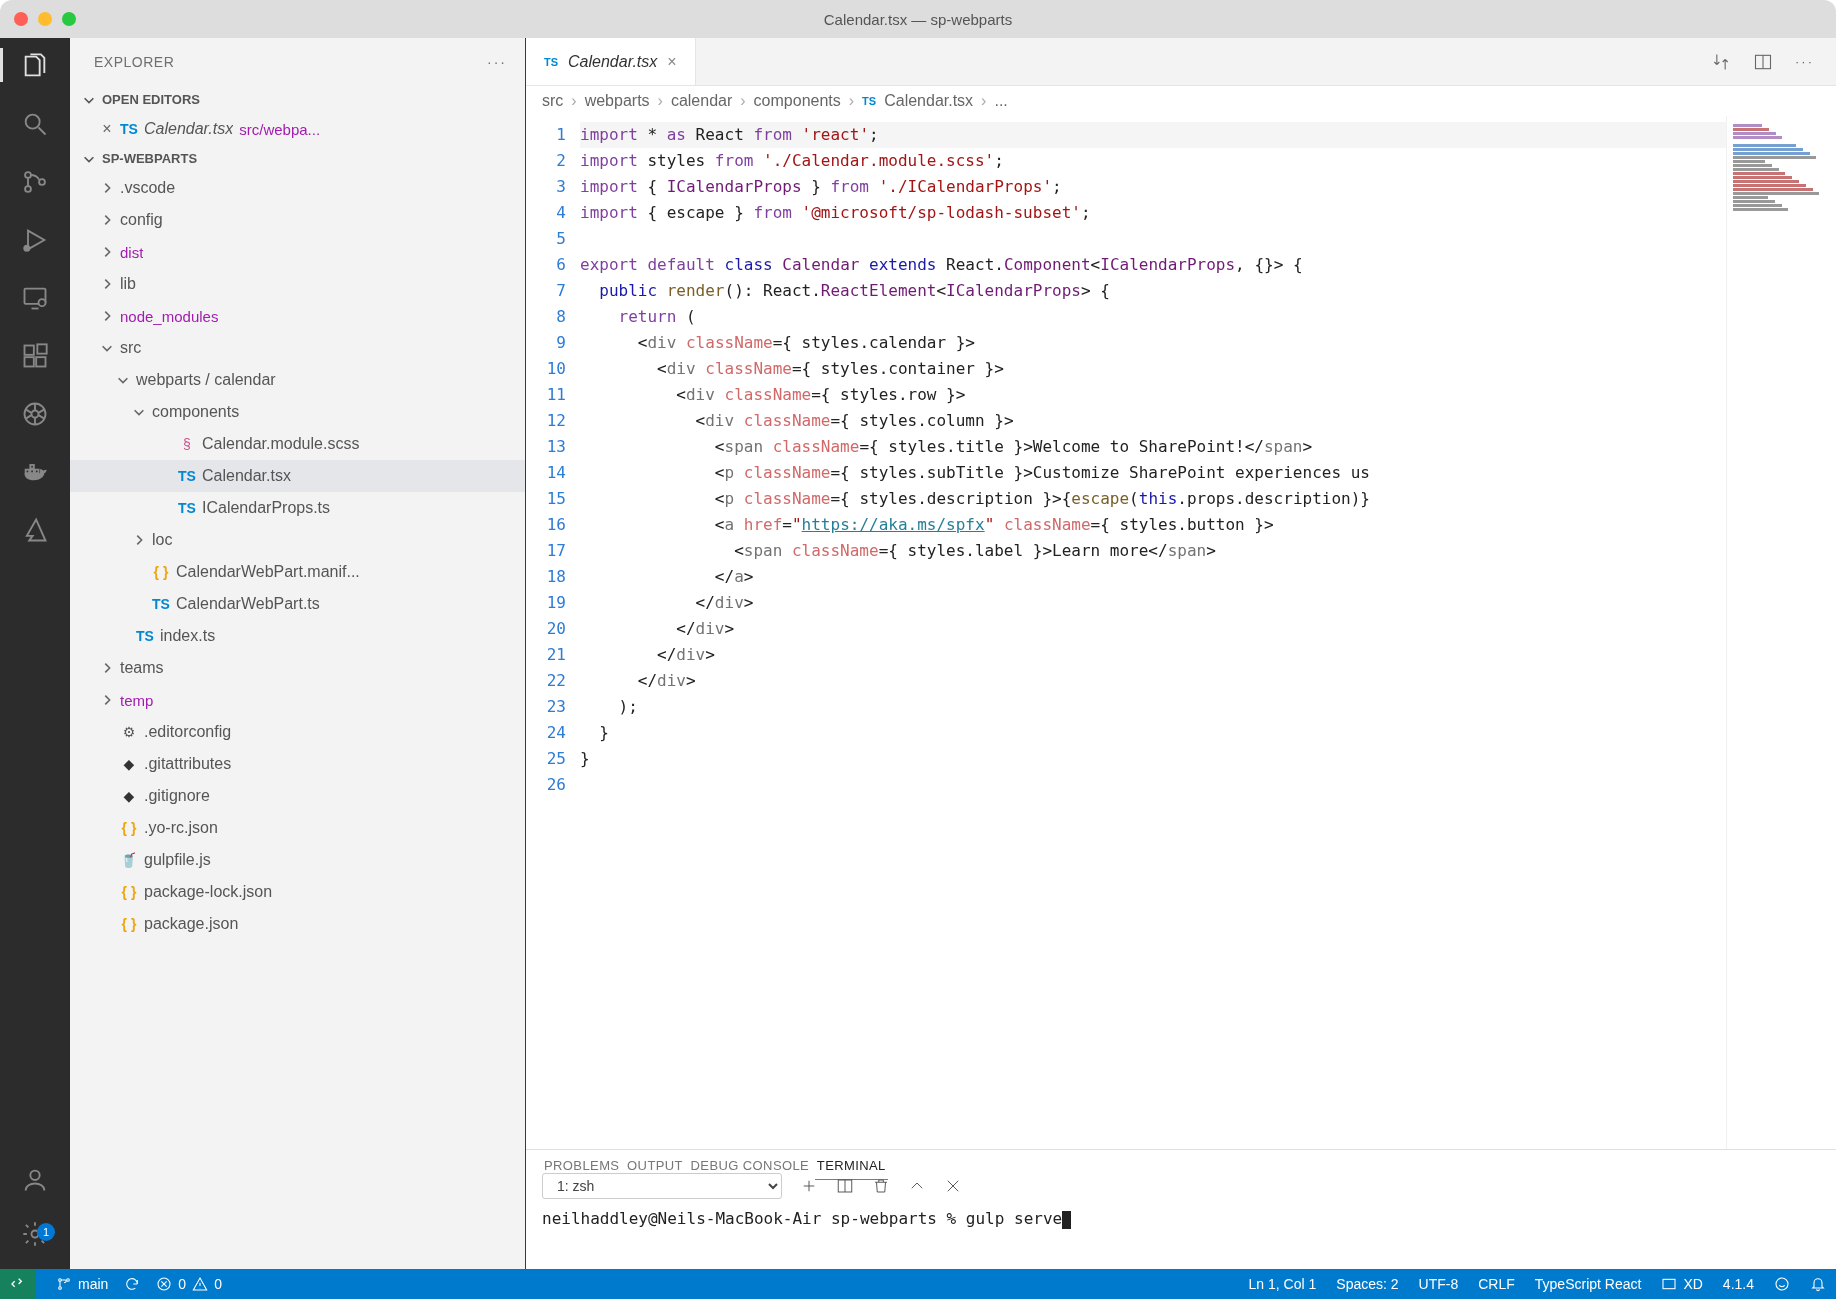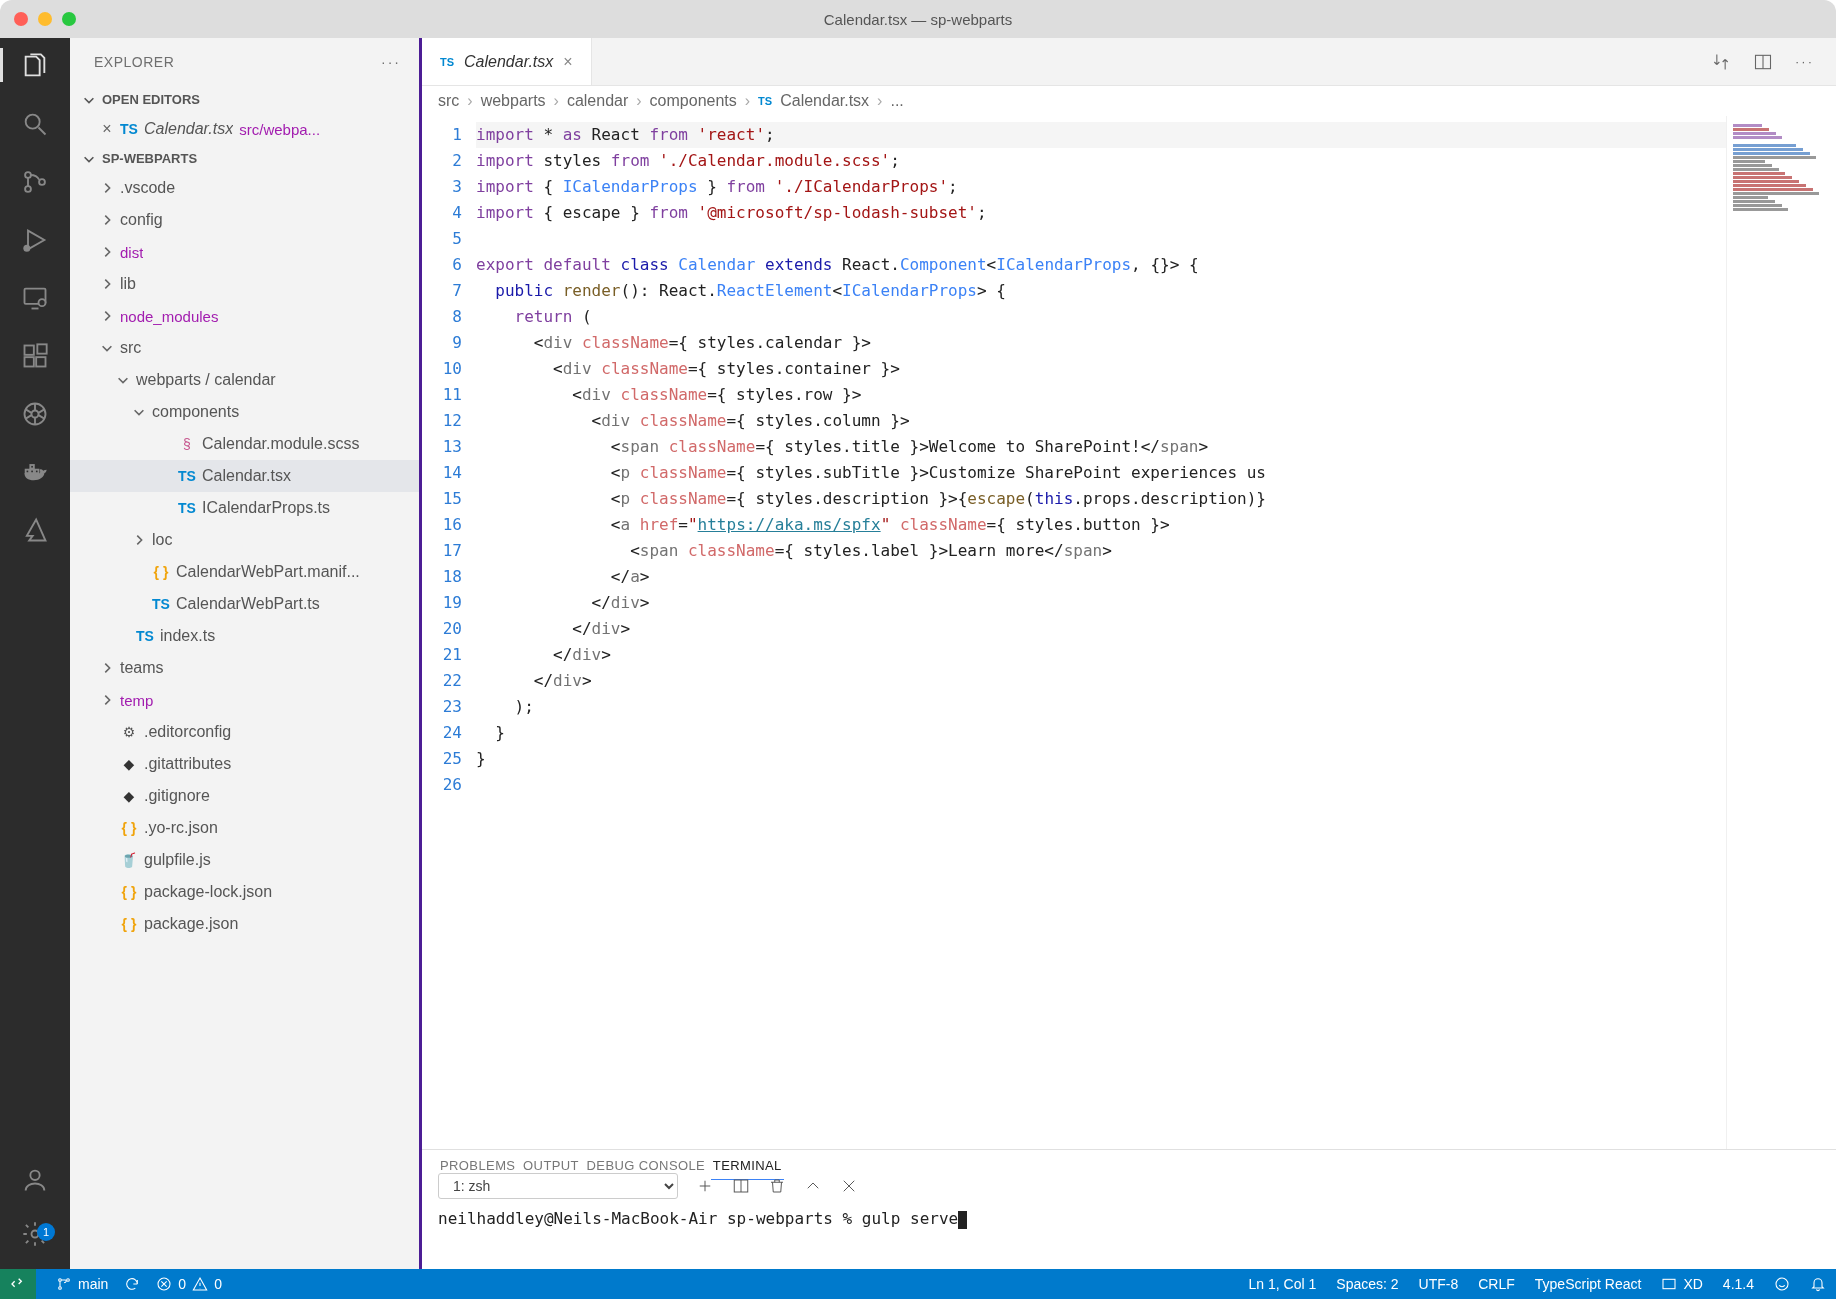--- a/index.html
+++ b/index.html
@@ -52,25 +52,25 @@
 .activity-bar .indicator { position: absolute; left: 0; top: 10px; width: 3px; height: 34px; background: #e0e0e0; }
 .badge-1 {
   position: absolute; bottom: 10px; right: -6px;
   background: #0078d4; color: #fff; border-radius: 50%;
   width: 18px; height: 18px; font-size: 11px;
   display: flex; align-items: center; justify-content: center;
 }
 .ab-icon-wrap { position: relative; }
 
 .sidebar {
-  width: 352px;
+  width: 456px;
   background: #f3f3f3;
   display: flex;
   flex-direction: column;
-  border-right: 3px solid #4c1d95;
+  border-right: 1px solid #4c1d95;
   overflow: hidden;
 }
 .sidebar-header {
   height: 48px;
   display: flex;
   align-items: center;
   justify-content: space-between;
   padding: 0 18px 0 24px;
   font-size: 14px;
   letter-spacing: 0.5px;
@@ -134,21 +134,21 @@
   line-height: 26px; user-select: none; background: #fff;
 }
 .code {
   flex: 1; padding: 6px 0;
   font-family: Menlo, Consolas, monospace; font-size: 16px;
   line-height: 26px; white-space: pre; color: #222;
   overflow: hidden;
 }
 .code .kw { color: #7f3f9f; }
 .code .kw2 { color: #1a1aaa; }
-.code .cls { color: #3b82f6; }
+.code .cls { color: #701a75; }
 .code .str { color: #a31515; }
 .code .attr { color: #d16969; }
 .code .tag { color: #737373; }
 .code .fn { color: #795e26; }
 .code .url { color: #267f99; text-decoration: underline; }
 .line.hl { background: #f5f5f5; }
 .minimap {
   width: 110px; background: #fff; position: relative;
   border-left: 1px solid #f0f0f0; padding: 8px 6px;
   font-size: 2px; line-height: 3px; color: #888; overflow: hidden;

